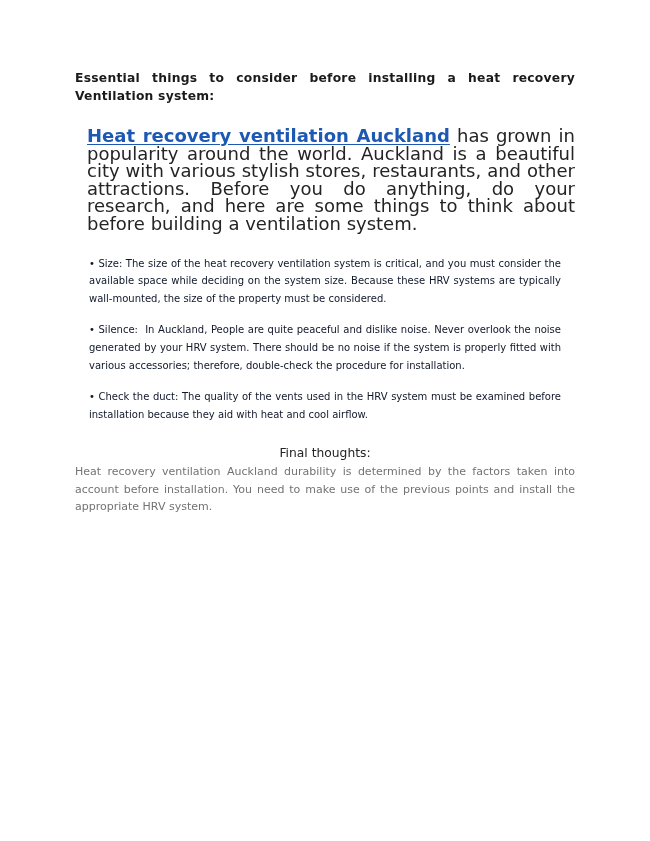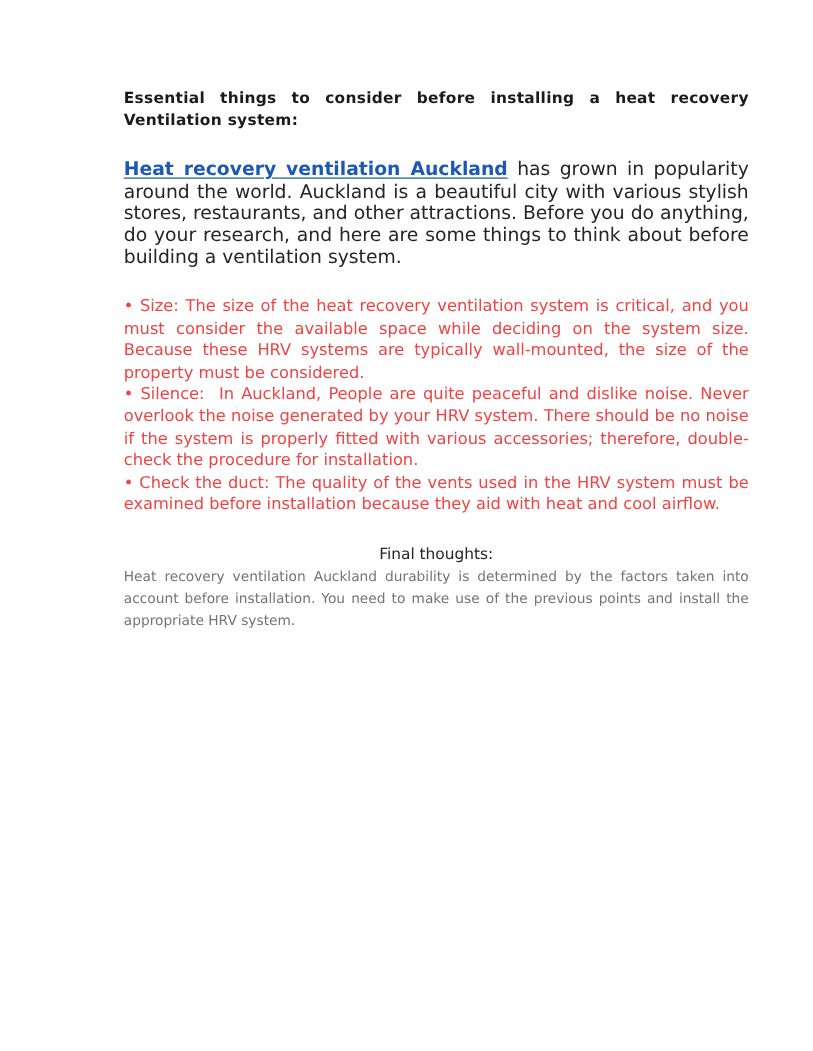--- a/index.html
+++ b/index.html
@@ -16,46 +16,46 @@
     color: #242424;
     -webkit-font-smoothing: antialiased;
   }
 
   .page {
     position: relative;
     width: 650px;
     height: 841px;
     background: #ffffff;
     box-sizing: border-box;
-    padding: 70px 75px 0 99px;
+    padding: 70px 75px 0 75px;
   }
 
   .doc-body {
     width: 500px;
   }
 
   
   .doc-title {
     font-size: 12.3px;
     font-weight: bold;
     line-height: 17.5px;
     text-align: justify;
     text-align-last: left;
     letter-spacing: 0.25px;
     margin: 0 0 22px 0;
     color: #1a1a1a;
   }
 
   
   .para {
-    font-size: 15px;
+    font-size: 18px;
     line-height: 17.6px;
     text-align: justify;
     text-align-last: left;
-    margin: 0 0 22px 0;
+    margin: 0 0 22px 12px;
     color: #242424;
     white-space: pre-wrap;
   }
 
   .para:last-child {
     margin-bottom: 0;
   }
 
   
   .doc-link {
@@ -64,26 +64,26 @@
     text-decoration: underline;
     text-underline-offset: 2px;
   }
 
   
   .bullet-block {
     margin: 0 0 22px 0;
   }
 
   .bullet-item {
-    font-size: 13px;
+    font-size: 10px;
     line-height: 17.6px;
     text-align: justify;
     text-align-last: left;
-    margin: 0;
-    color: #ef4444;
+    margin: 14px;
+    color: #0f172a;
     white-space: pre-wrap;
   }
 
   
   .closing-block {
     margin: 0;
   }
 
   .closing-label {
     font-size: 12.3px;

